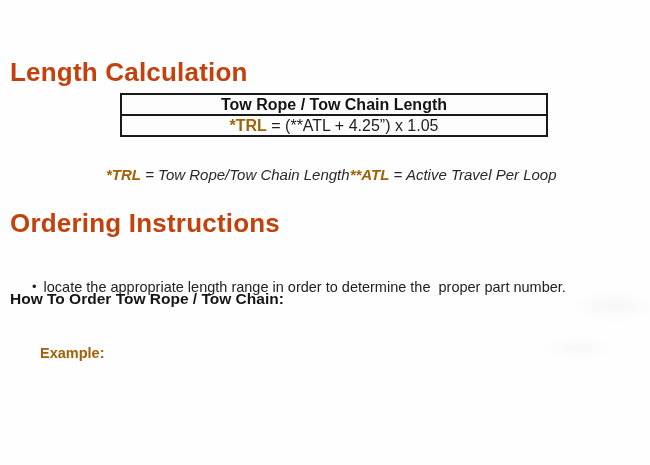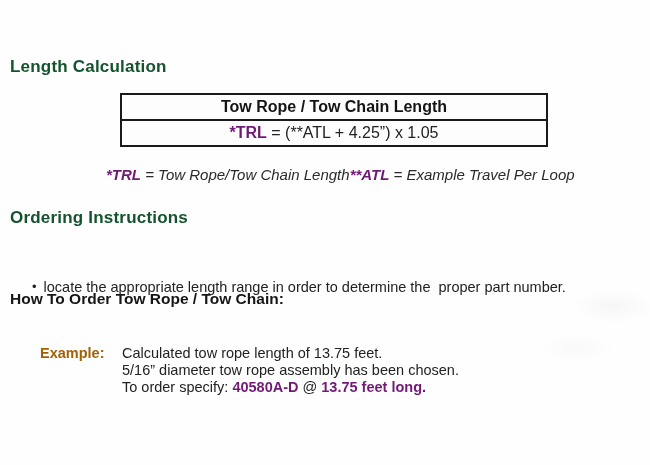--- a/index.html
+++ b/index.html
@@ -12,36 +12,36 @@
     width: 650px;
     height: 465px;
     background: #fefefe;
     font-family: "Liberation Sans", "DejaVu Sans", sans-serif;
     color: #1a1a1a;
     overflow: hidden;
   }
   .h1 {
     position: absolute;
     left: 10px;
-    font-size: 17px;
+    font-size: 26px;
     font-weight: bold;
-    color: #14532d;
+    color: #c2410c;
     letter-spacing: 0.2px;
     white-space: nowrap;
   }
   #length-heading { top: 57px; }
   #ordering-heading { top: 208px; }
 
   
   #formula-table {
     position: absolute;
     left: 120px;
     top: 93px;
     width: 428px;
-    height: 54px;
+    height: 44px;
     border: 2px solid #1a1a1a;
     box-sizing: border-box;
     display: flex;
     flex-direction: column;
     background: #fdfdfd;
   }
   #formula-table .row {
     flex: 1;
     display: flex;
     align-items: center;
@@ -51,21 +51,21 @@
   #formula-table .row.header {
     font-weight: bold;
     font-size: 16px;
     color: #141414;
   }
   #formula-table .row.formula {
     border-top: 2px solid #1a1a1a;
     font-size: 16px;
     color: #222;
   }
-  .bold { font-weight: bold; color: #701a75; }
+  .bold { font-weight: bold; color: #a16207; }
 
   
   #footnote {
     position: absolute;
     left: 106px;
     top: 166px;
     font-style: italic;
     font-size: 15px;
     color: #2a2a2a;
     white-space: nowrap;
@@ -144,36 +144,29 @@
 
   <div id="formula-table">
     <div class="row header">Tow Rope / Tow Chain Length</div>
     <div class="row formula">
       <span class="bold">*TRL</span>
         <span style="white-space:pre;"> = (**ATL + 4.25”) x 1.05</span>
     </div>
   </div>
 
   <div id="footnote">
-    <span class="bold">*TRL</span><span style="white-space:pre;"> = Tow Rope/Tow Chain Length</span><span class="bold atl-part">**ATL</span><span style="white-space:pre;"> = Example Travel Per Loop</span>
+    <span class="bold">*TRL</span><span style="white-space:pre;"> = Tow Rope/Tow Chain Length</span><span class="bold atl-part">**ATL</span><span style="white-space:pre;"> = Active Travel Per Loop</span>
   </div>
 
   <div id="ordering-heading" class="h1">Ordering Instructions</div>
 
   <div id="how-to-heading">How To Order Tow Rope / Tow Chain:</div>
 
   <ul id="bullet-list">
     <li>locate the appropriate length range in order to determine the  proper part number.</li>
   </ul>
 
   <div id="example-label">Example:</div>
 
-  <div id="example-lines">
-    <div>Calculated tow rope length of 13.75 feet.</div>
-    <div>5/16” diameter tow rope assembly has been chosen.</div>
-    <div>
-      <span style="white-space:pre;">To order specify: </span><span class="bold">40580A-D</span><span style="white-space:pre;"> @ </span><span class="bold">13.75 feet long.</span>
-    </div>
-  </div>
 
   <div id="scan-noise"></div>
 
 </div>
 
 </body></html>

